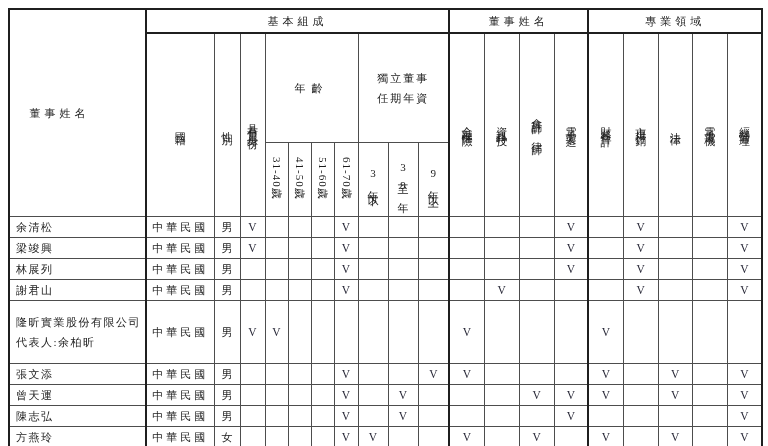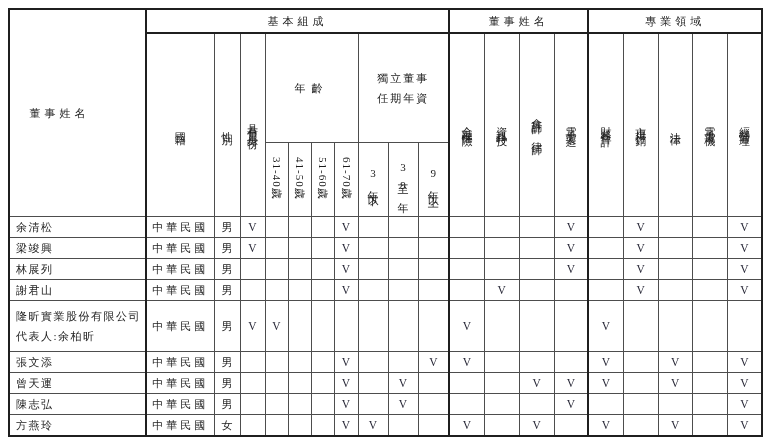--- a/index.html
+++ b/index.html
@@ -28,21 +28,21 @@
     display:inline-block; writing-mode:vertical-rl; text-orientation:upright;
     letter-spacing:3px; line-height:1.1; max-height:190px;
   }
   .rot {
     display:inline-block; writing-mode:vertical-rl; text-orientation:sideways;
     letter-spacing:1px; line-height:1; white-space:nowrap;
   }
   .age-head { letter-spacing:6px; }
   .tenure-head { white-space:pre-line; line-height:20px; letter-spacing:2px;margin-top:21px; }
   tbody tr { height:14px; }
-  tbody tr.tall { height:51px; }
+  tbody tr.tall { height:63px; }
   td.td-name {
     text-align:left; padding-left:6px; letter-spacing:1.5px;
     white-space:pre-line; line-height:20px;
   }
   td.td-nat { letter-spacing:3px;text-align:center; }
   td.td-mark { font-size:11.5px; color:#2b2b3a; }
 </style>
 </head>
 <body>
 

